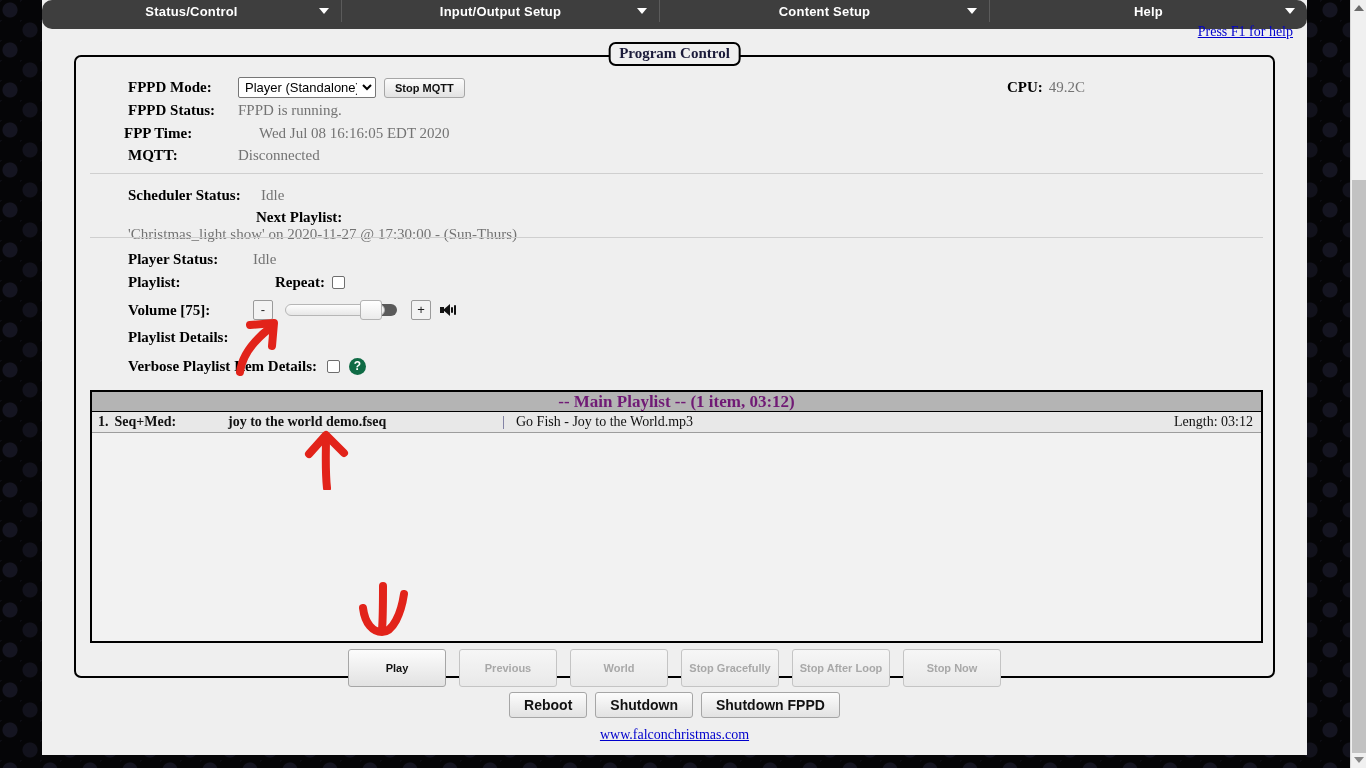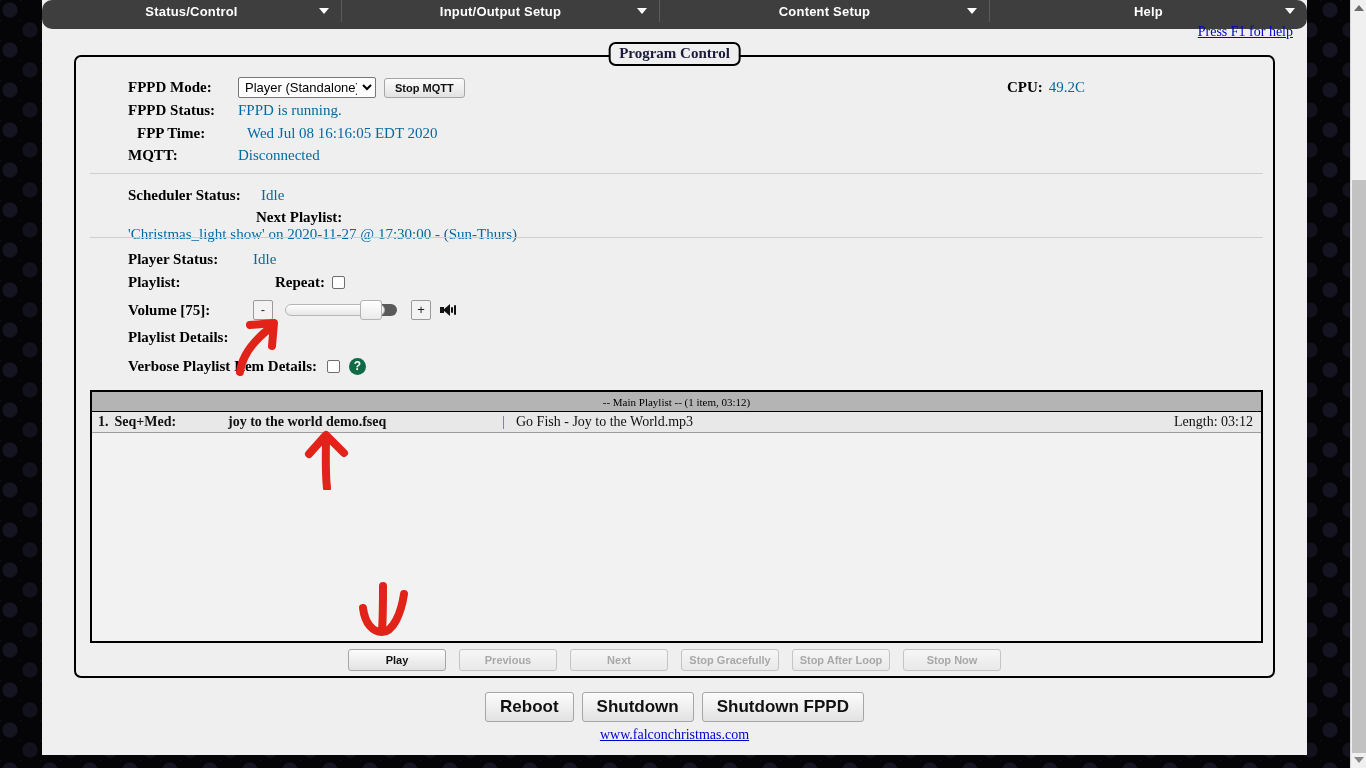--- a/index.html
+++ b/index.html
@@ -133,21 +133,21 @@
 
   .row { position: absolute; display: flex; align-items: center; margin-left: 36px; }
   .lbl {
     font-weight: bold;
     font-size: 15px;
     color: #000;
     white-space: nowrap;
   }
   .val {
     font-size: 15px;
-    color: #0369a1;
+    color: #737373;
     white-space: nowrap;
   }
 
   .hr {
     position: absolute;
     left: 14px;
     width: 1173px;
     height: 1px;
     background: #cfcfcf;
   }
@@ -275,23 +275,23 @@
     box-sizing: border-box;
     background: #f2f2f2;
   }
   #plhead {
     height: 19px;
     background: #b4b4b4;
     border-bottom: 1px solid #000;
     display: flex;
     align-items: center;
     justify-content: center;
-    font-weight: normal;
-    font-size: 11px;
-    color: #000000;
+    font-weight: bold;
+    font-size: 17px;
+    color: #701a75;
   }
   #plrow {
     position: relative;
     height: 20px;
     background: #e8e8e8;
     border-bottom: 1px solid #9d9d9d;
     display: flex;
     align-items: center;
     font-size: 14px;
     color: #111;
@@ -305,32 +305,32 @@
 
   
   #transport {
     position: absolute;
     top: 592px; left: 0;
     width: 1197px;
     display: flex;
     justify-content: center;
     gap: 13px;
   }
-  #transport .btn { width: 98px; text-align: center; padding: 4px 0; }
+  #transport .btn { width: 98px; text-align: center; padding: 12px 0; }
 
   
   #footer-btns {
     position: absolute;
     top: 692px; left: 0;
     width: 1265px;
     display: flex;
     justify-content: center;
     gap: 8px;
   }
-  #footer-btns .btn { padding: 4px 14px; font-size: 17px; }
+  #footer-btns .btn { padding: 4px 14px; font-size: 14px; }
   #footer-link {
     position: absolute;
     top: 727px; left: 0;
     width: 1265px;
     text-align: center;
     font-size: 14px;
     color: #0000cc;
     text-decoration: underline;
     cursor: pointer;
   }
@@ -381,21 +381,21 @@
       <div class="row" style="top:22px; left:895px;">
         <span class="lbl">CPU:</span>
         <span class="val" style="margin-left:6px">49.2C</span>
       </div>
 
       <div class="row" style="top:45px; left:16px;">
         <span class="lbl" style="width:110px">FPPD Status:</span>
         <span class="val">FPPD is running.</span>
       </div>
 
-      <div class="row" style="top:68px; left:25px;">
+      <div class="row" style="top:68px; left:12px;gap:25px;">
         <span class="lbl" style="width:110px">FPP Time:</span>
         <span class="val">Wed Jul 08 16:16:05 EDT 2020</span>
       </div>
 
       <div class="row" style="top:90px; left:16px;">
         <span class="lbl" style="width:110px">MQTT:</span>
         <span class="val">Disconnected</span>
       </div>
 
       <div class="hr" style="top:116px"></div>
@@ -458,21 +458,21 @@
           <span class="seqname">joy to the world demo.fseq</span>
           <span class="sep">|</span>
           <span class="medname">Go Fish - Joy to the World.mp3</span>
           <span class="len">Length: 03:12</span>
         </div>
       </div>
 
       <div id="transport">
         <button class="btn">Play</button>
         <button class="btn disabled">Previous</button>
-        <button class="btn disabled">Next</button>
+        <button class="btn disabled">World</button>
         <button class="btn disabled">Stop Gracefully</button>
         <button class="btn disabled">Stop After Loop</button>
         <button class="btn disabled">Stop Now</button>
       </div>
 
     </div>
 
     <div id="footer-btns">
       <button class="btn">Reboot</button>
       <button class="btn">Shutdown</button>

